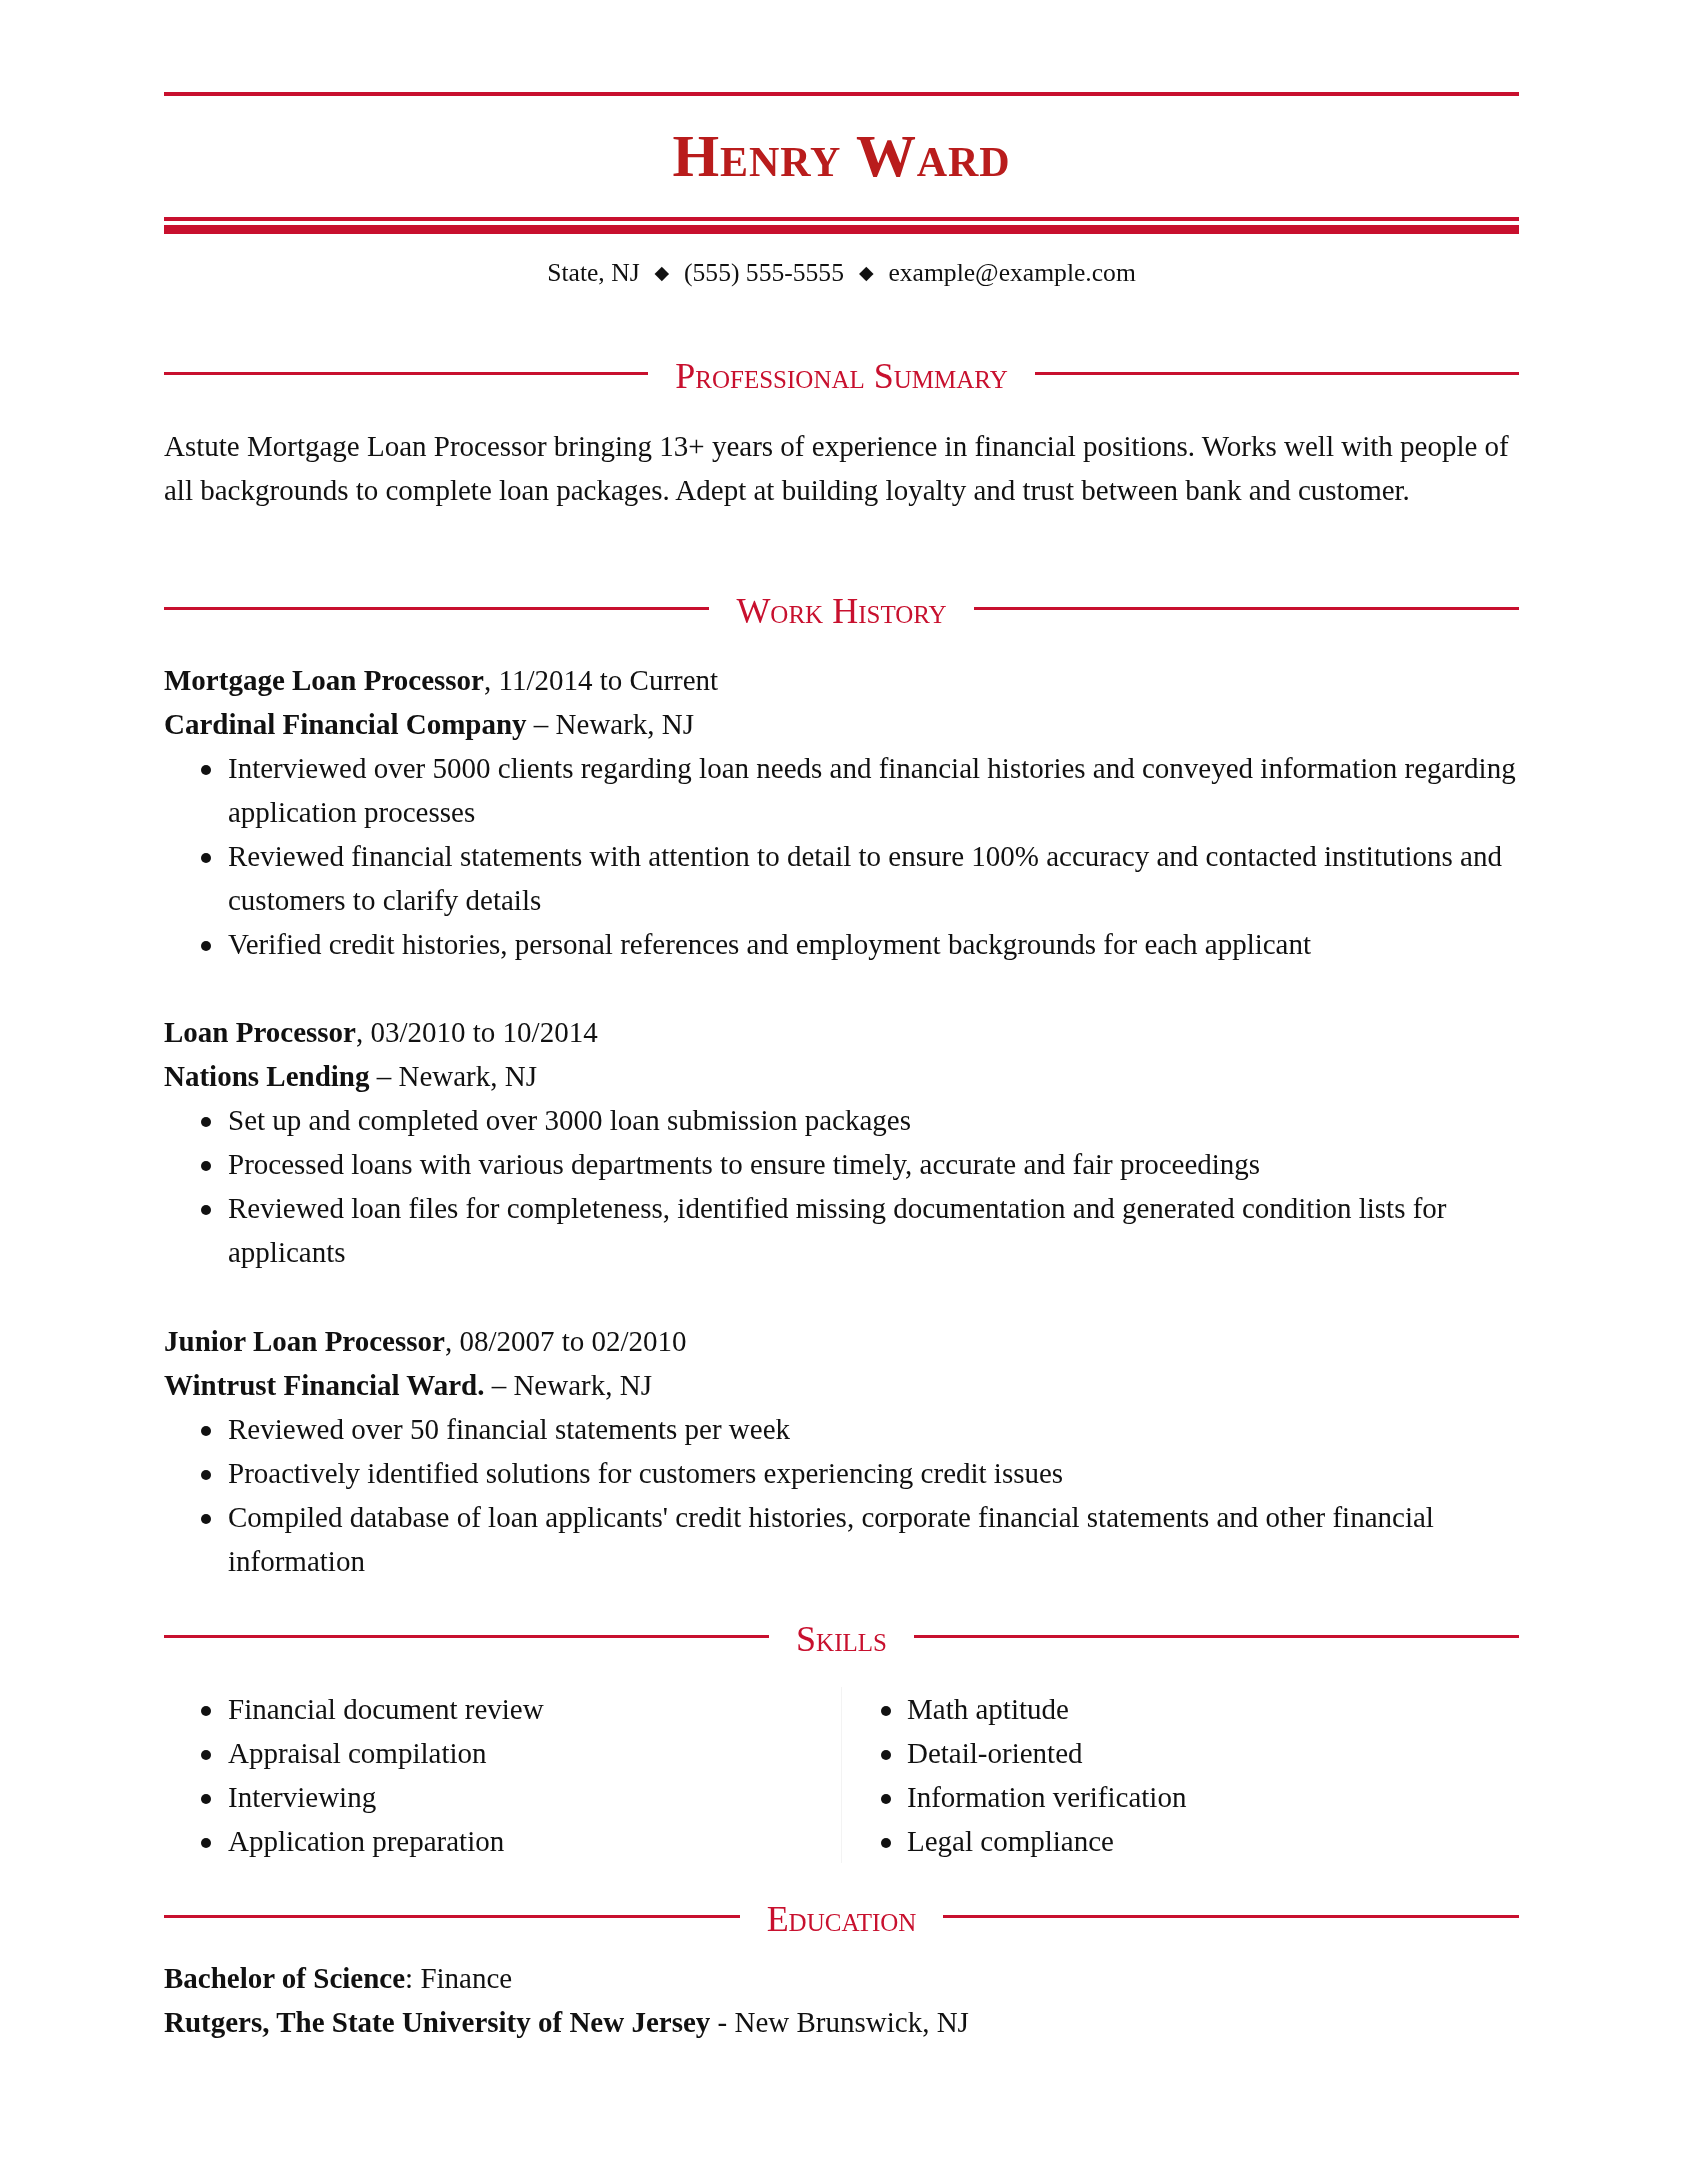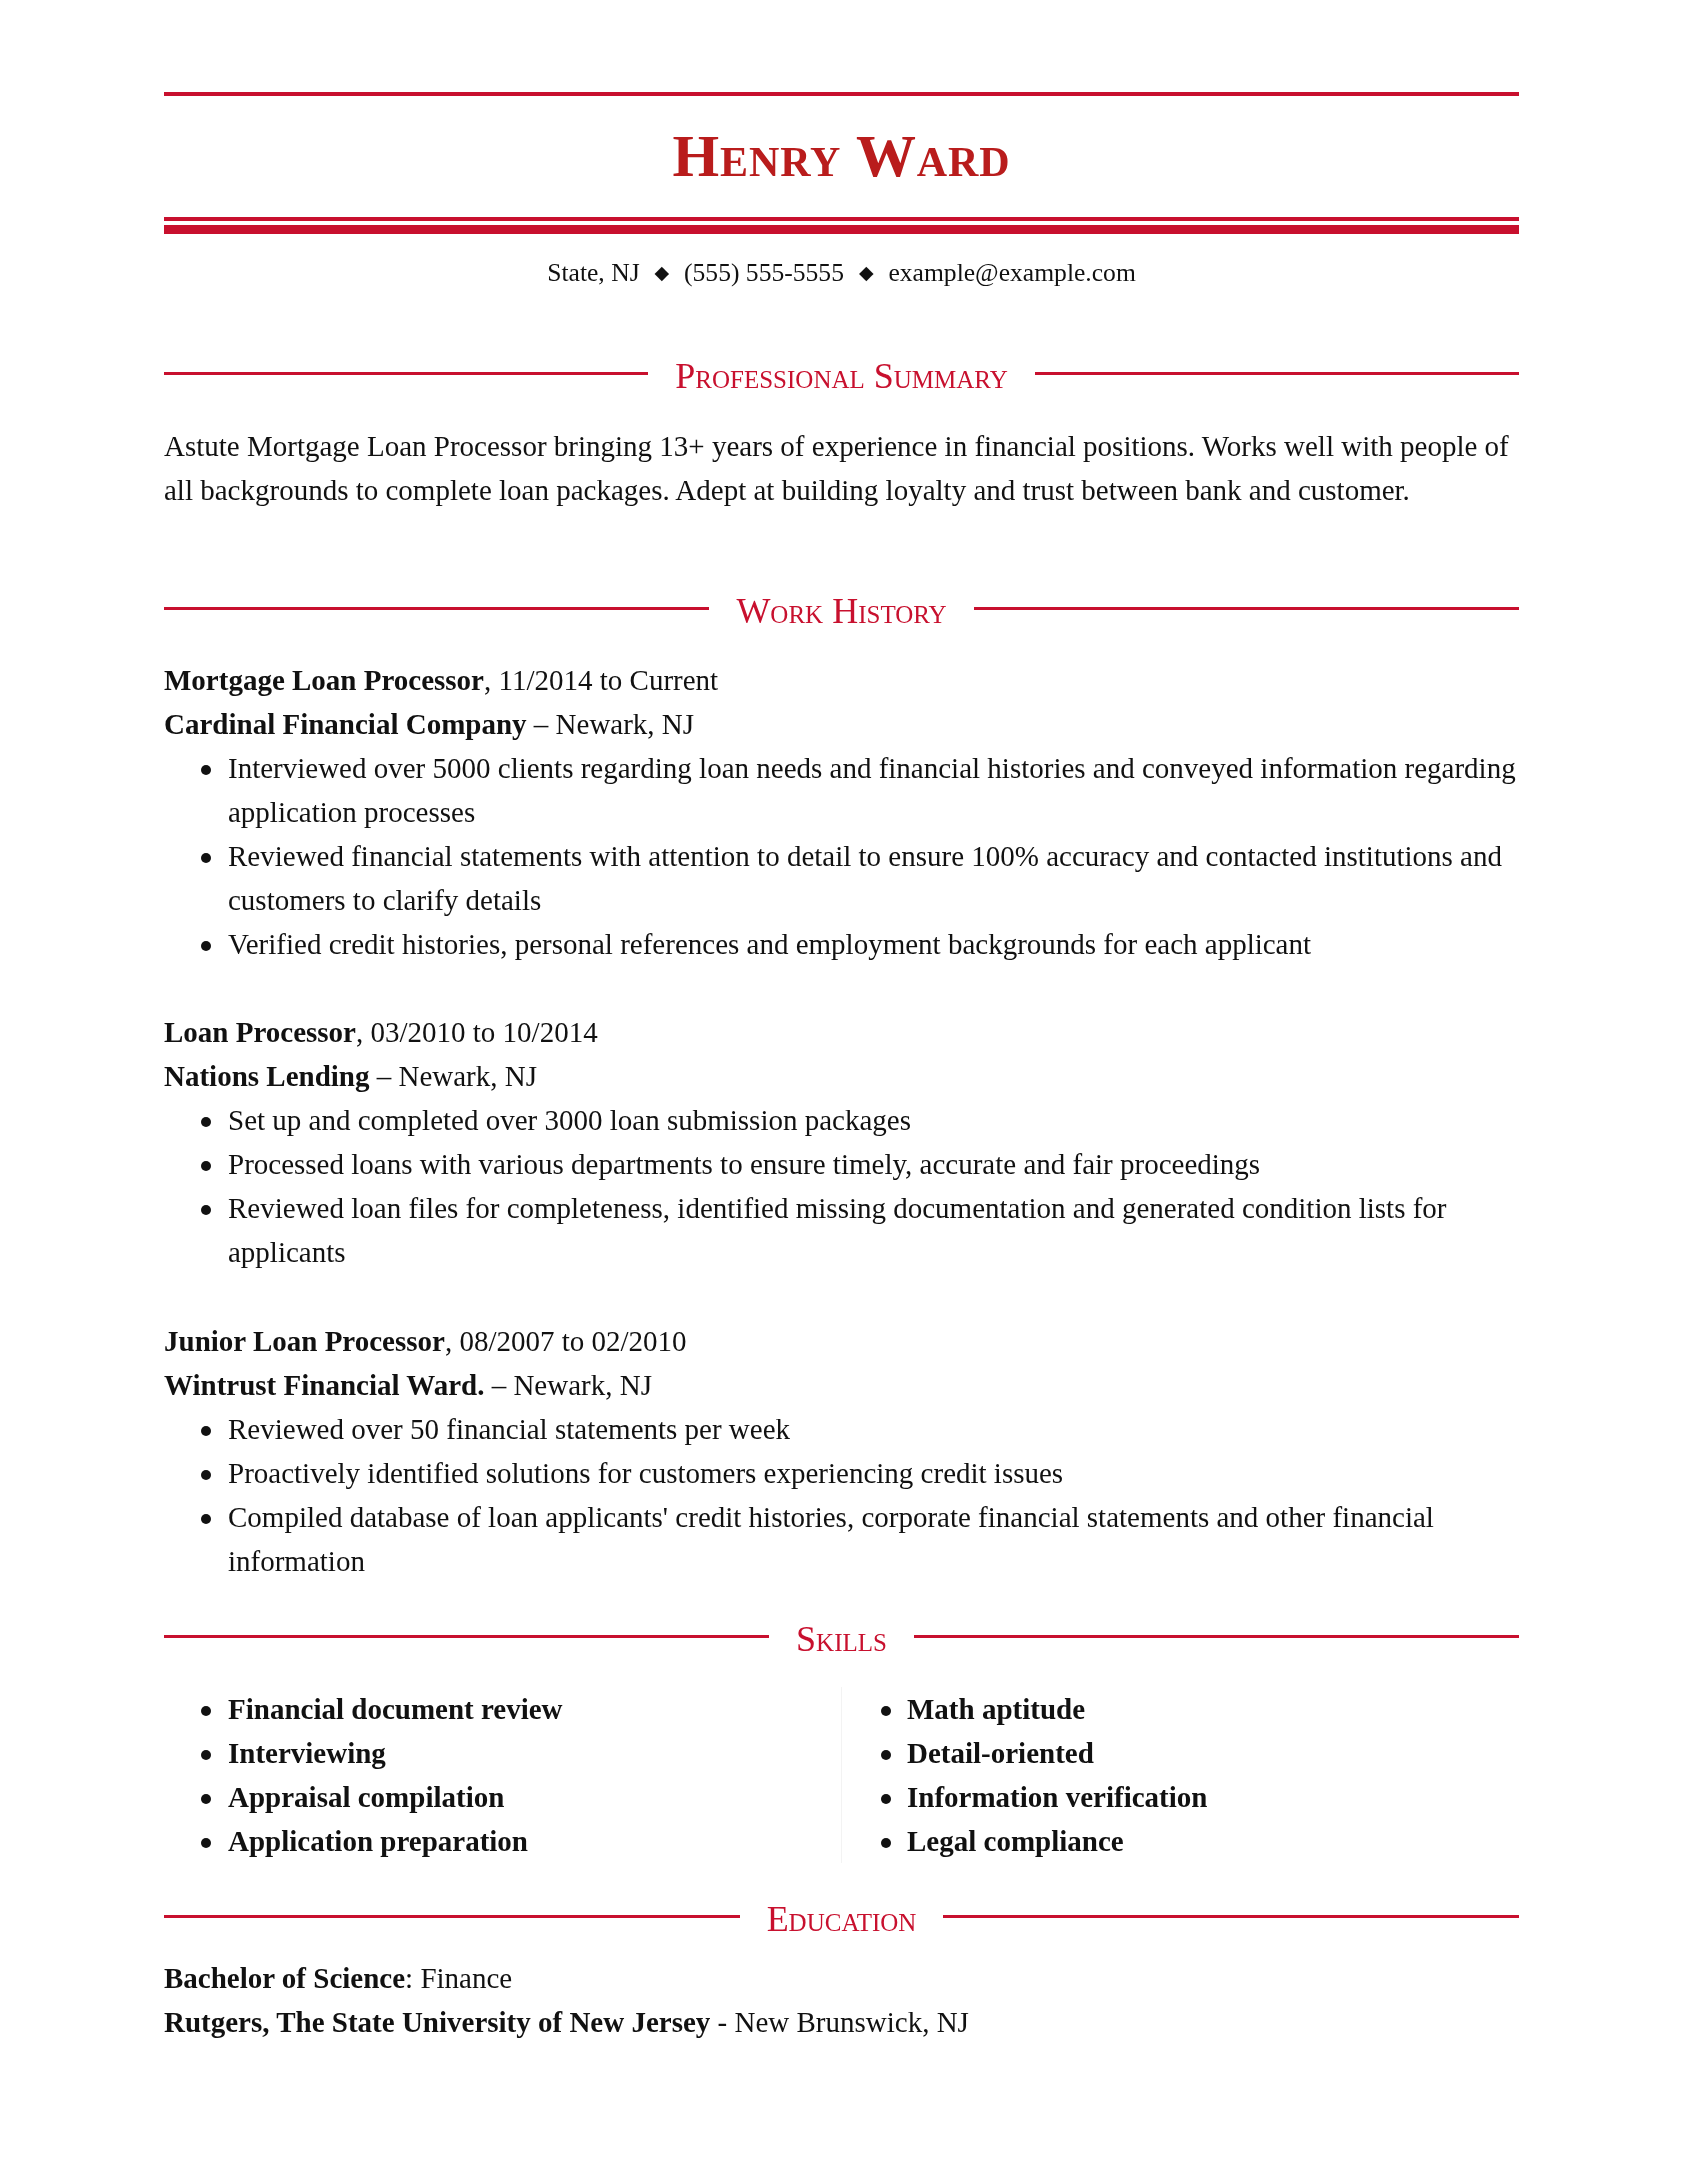--- a/index.html
+++ b/index.html
@@ -118,21 +118,20 @@
       height: 10.2px;
       border-radius: 50%;
       background: #111;
     }
     .skills {
       position: absolute;
       left: 0;
       top: 1687px;
       width: 1355px;
       display: flex;
-      font-weight: bold;
     }
     .skills .col {
       width: 677px;
     }
     .skills .col.left {
       border-right: 0.9px solid #f3f3f3;
     }
     .skills .col.right ul.bullets li {
       padding-left: 65px;
     }
@@ -204,22 +203,22 @@
   <div class="section-head" style="top:1611px;">
     <div class="line"></div>
     <div class="title">Skills</div>
     <div class="line"></div>
   </div>
 
   <div class="skills">
     <div class="col left">
       <ul class="bullets">
         <li>Financial document review</li>
+        <li>Appraisal compilation</li>
         <li>Interviewing</li>
-        <li>Appraisal compilation</li>
         <li>Application preparation</li>
       </ul>
     </div>
     <div class="col right">
       <ul class="bullets">
         <li>Math aptitude</li>
         <li>Detail-oriented</li>
         <li>Information verification</li>
         <li>Legal compliance</li>
       </ul>

